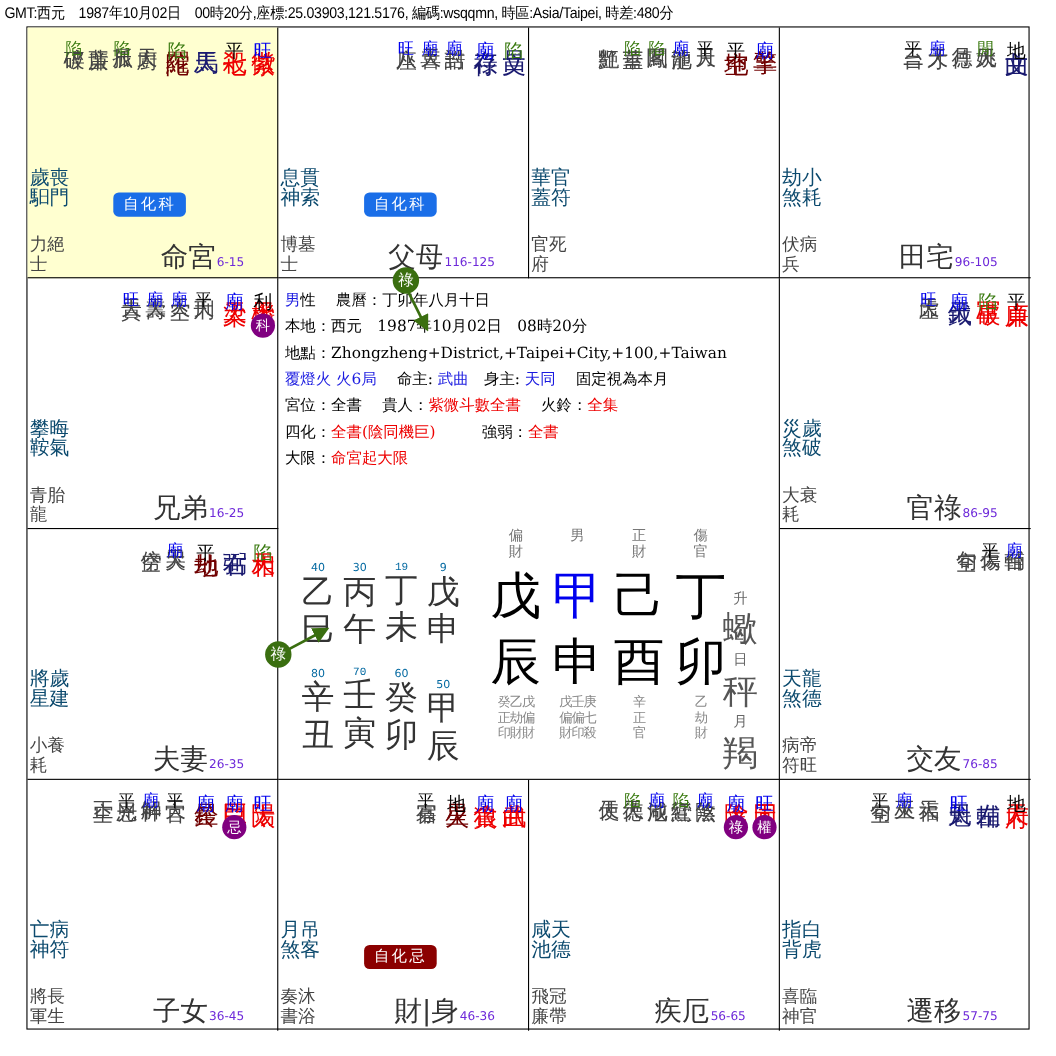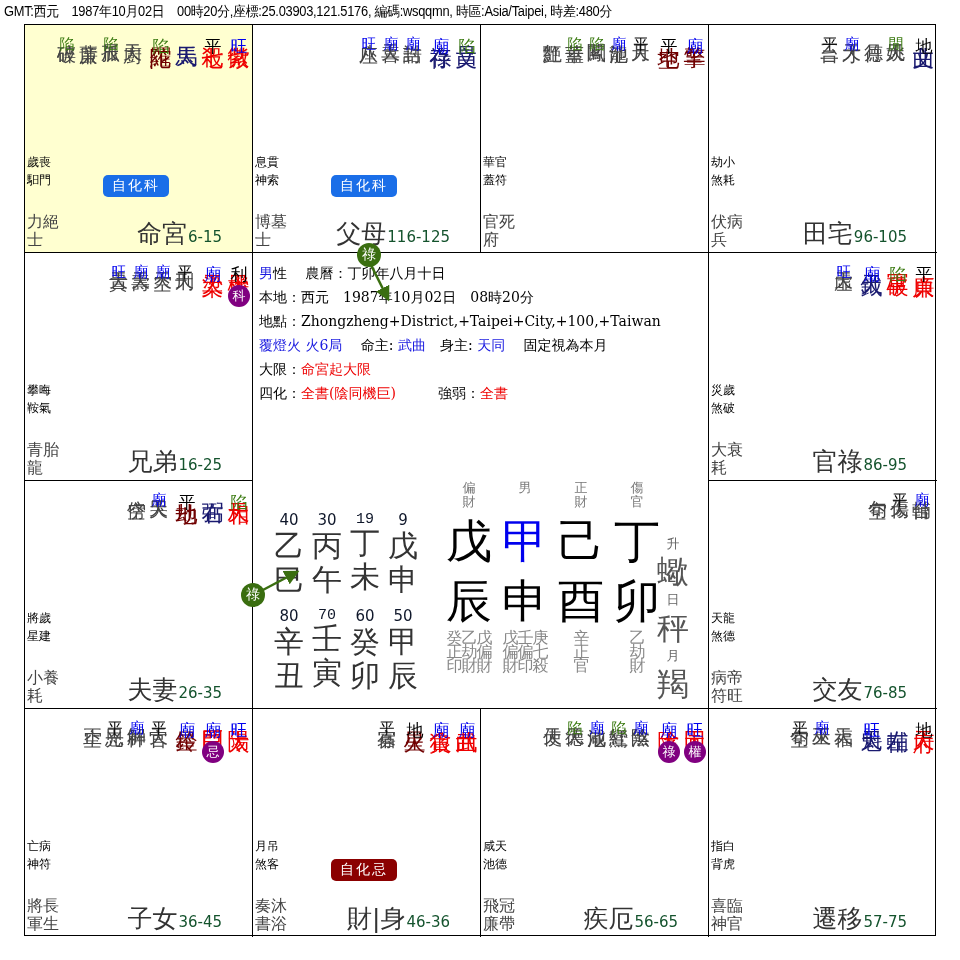--- a/index.html
+++ b/index.html
@@ -11,38 +11,38 @@
 .stars{position:absolute;top:4px;right:0;display:flex;flex-direction:row-reverse;gap:0}
 .star{width:26px;display:flex;flex-direction:column;align-items:center}
 .star .nm{font-size:22px;line-height:23px;writing-mode:vertical-rl;letter-spacing:0;font-weight:500}
 .star .br{font-size:17px;margin-top:6px;height:20px}
 .minor{width:22px;display:flex;flex-direction:column;align-items:center}
 .minor .nm{font-size:19px;line-height:21px;writing-mode:vertical-rl;color:#444}
 .minor .br{font-size:15px;margin-top:6px;height:20px}
 .hua{width:22px;height:22px;border-radius:50%;background:#800080;color:#fff;font-size:13px;display:flex;align-items:center;justify-content:center;margin-top:2px}
 .c-red{color:#ee0000}.c-navy{color:#1a1a70}.c-maroon{color:#700000}
 .b-miao{color:#0000ee}.b-wang{color:#0000ee}.b-xian{color:#3a7a10}.b-ping{color:#000}.b-li{color:#000}.b-di{color:#000}
-.god1{position:absolute;left:2px;top:128px;font-size:12px;line-height:18px;color:#000000;width:40px}
+.god1{position:absolute;left:2px;top:128px;font-size:18px;line-height:18px;color:#0c4a6e;width:40px}
 .god2{position:absolute;left:2px;top:188px;font-size:16px;line-height:18px;color:#444;width:40px}
 .selfhua{position:absolute;left:78px;top:150px;width:66px;height:22px;border-radius:5px;color:#fff;font-size:14px;display:flex;align-items:center;justify-content:center;letter-spacing:2px}
 .selfhua.blue{background:#1a6ee8}.selfhua.red{background:#8b0000}
 .palace{position:absolute;right:30px;bottom:2px;display:flex;align-items:baseline;white-space:nowrap}
 .palace .pn{font-size:25px;color:#333}
-.palace .pr{font-size:15px;color:#14532d;margin-left:1px}
+.palace .pr{font-size:11px;color:#6d28d9;margin-left:1px}
 .gz{position:absolute;right:4px;bottom:2px;font-size:20px;line-height:22px;color:#cc6600;writing-mode:vertical-rl;font-family:"DejaVu Serif","Liberation Serif",serif}
 .center{position:absolute;left:228px;top:228px;width:456px;height:456px;border-right:1px solid #000;border-bottom:1px solid #000;overflow:hidden}
 .info{position:absolute;left:6px;top:8px;font-family:"DejaVu Serif","Liberation Serif",serif;font-size:14px;line-height:24px;white-space:nowrap;color:#000}
 .info .blue{color:#1a1ae0}.info .red{color:#ee0000}
 .dy{position:absolute;display:flex;flex-direction:column;align-items:center;width:36px}
-.dy .age{font-size:15px;color:#0f172a}
+.dy .age{font-size:10px;color:#0369a1}
 .dy .gan{font-size:30px;line-height:34px;color:#333}
 .bz{position:absolute;display:flex;flex-direction:column;align-items:center;width:60px}
 .bz .god{font-size:13px;line-height:14px;color:#777;text-align:center;height:30px}
 .bz .big{font-size:46px;line-height:60px;color:#000;font-weight:500}
-.bz .hid{font-size:16px;line-height:14px;color:#888;text-align:center;letter-spacing:-1px}
+.bz .hid{font-size:12px;line-height:14px;color:#888;text-align:center;letter-spacing:-1px}
 .zod{position:absolute;left:400px;top:282px;width:40px;display:flex;flex-direction:column;align-items:center;color:#666}
 .zod .s{font-size:13px}.zod .b{font-size:32px;line-height:38px;color:#555}
 .lu-badge{position:absolute;width:24px;height:24px;border-radius:50%;background:#3a6e10;color:#fff;font-size:14px;display:flex;align-items:center;justify-content:center;z-index:5}
 svg.arrows{position:absolute;left:0;top:0;z-index:4;pointer-events:none}
 </style>
 </head>
 <body>
 
 <div class="header">GMT:西元　1987年10月02日　00時20分,座標:25.03903,121.5176, 編碼:wsqqmn, 時區:Asia/Taipei, 時差:480分</div>
 
@@ -461,22 +461,23 @@
         <span class="pr">57-75</span>
       </div>
       <div class="gz">辛亥</div>
     </div>
     <div class="center">
       <div class="info">
         <div><span class="blue">男</span>性　 農曆：丁卯年八月十日</div>
         <div>本地：西元　1987年10月02日　08時20分</div>
         <div>地點：Zhongzheng+District,+Taipei+City,+100,+Taiwan</div>
         <div><span class="blue">覆燈火 火6局</span>　 命主: <span class="blue">武曲</span>　身主: <span class="blue">天同</span>　 固定視為本月</div>
+        <div>宮位：全書　 貴人：<span class="red">紫微斗數全書</span>　 火鈴：<span class="red">全集</span></div>
+        <div>四化：<span class="red">全書(陰同機巨)</span>　　　強弱：<span class="red">全書</span></div>
         <div>大限：<span class="red">命宮起大限</span></div>
-        <div>四化：<span class="red">全書(陰同機巨)</span>　　　強弱：<span class="red">全書</span></div>
       </div>
       <div class="dy" style="left: 18px; top: 258px;">
         <span class="age">40</span>
         <span class="gan">乙</span>
         <span class="gan">巳</span>
       </div>
       <div class="dy" style="left: 56px; top: 258px;">
         <span class="age">30</span>
         <span class="gan">丙</span>
         <span class="gan">午</span>
@@ -499,21 +500,21 @@
       <div class="dy" style="left: 56px; top: 354px; font-family: Liberation Mono, monospace;">
         <span class="age">70</span>
         <span class="gan">壬</span>
         <span class="gan">寅</span>
       </div>
       <div class="dy" style="left: 94px; top: 354px;">
         <span class="age">60</span>
         <span class="gan">癸</span>
         <span class="gan">卯</span>
       </div>
-      <div class="dy" style="left: 132px; top: 354px;">
+      <div class="dy" style="left: 132px; top: 364px;">
         <span class="age">50</span>
         <span class="gan">甲</span>
         <span class="gan">辰</span>
       </div>
       <div class="bz" style="left: 186px; top: 228px;">
         <div class="god">偏<br>財</div>
         <div class="big" style="">戊</div>
         <div class="big">辰</div>
         <div class="hid">癸乙戊<br>正劫偏<br>印財財</div>
       </div>

